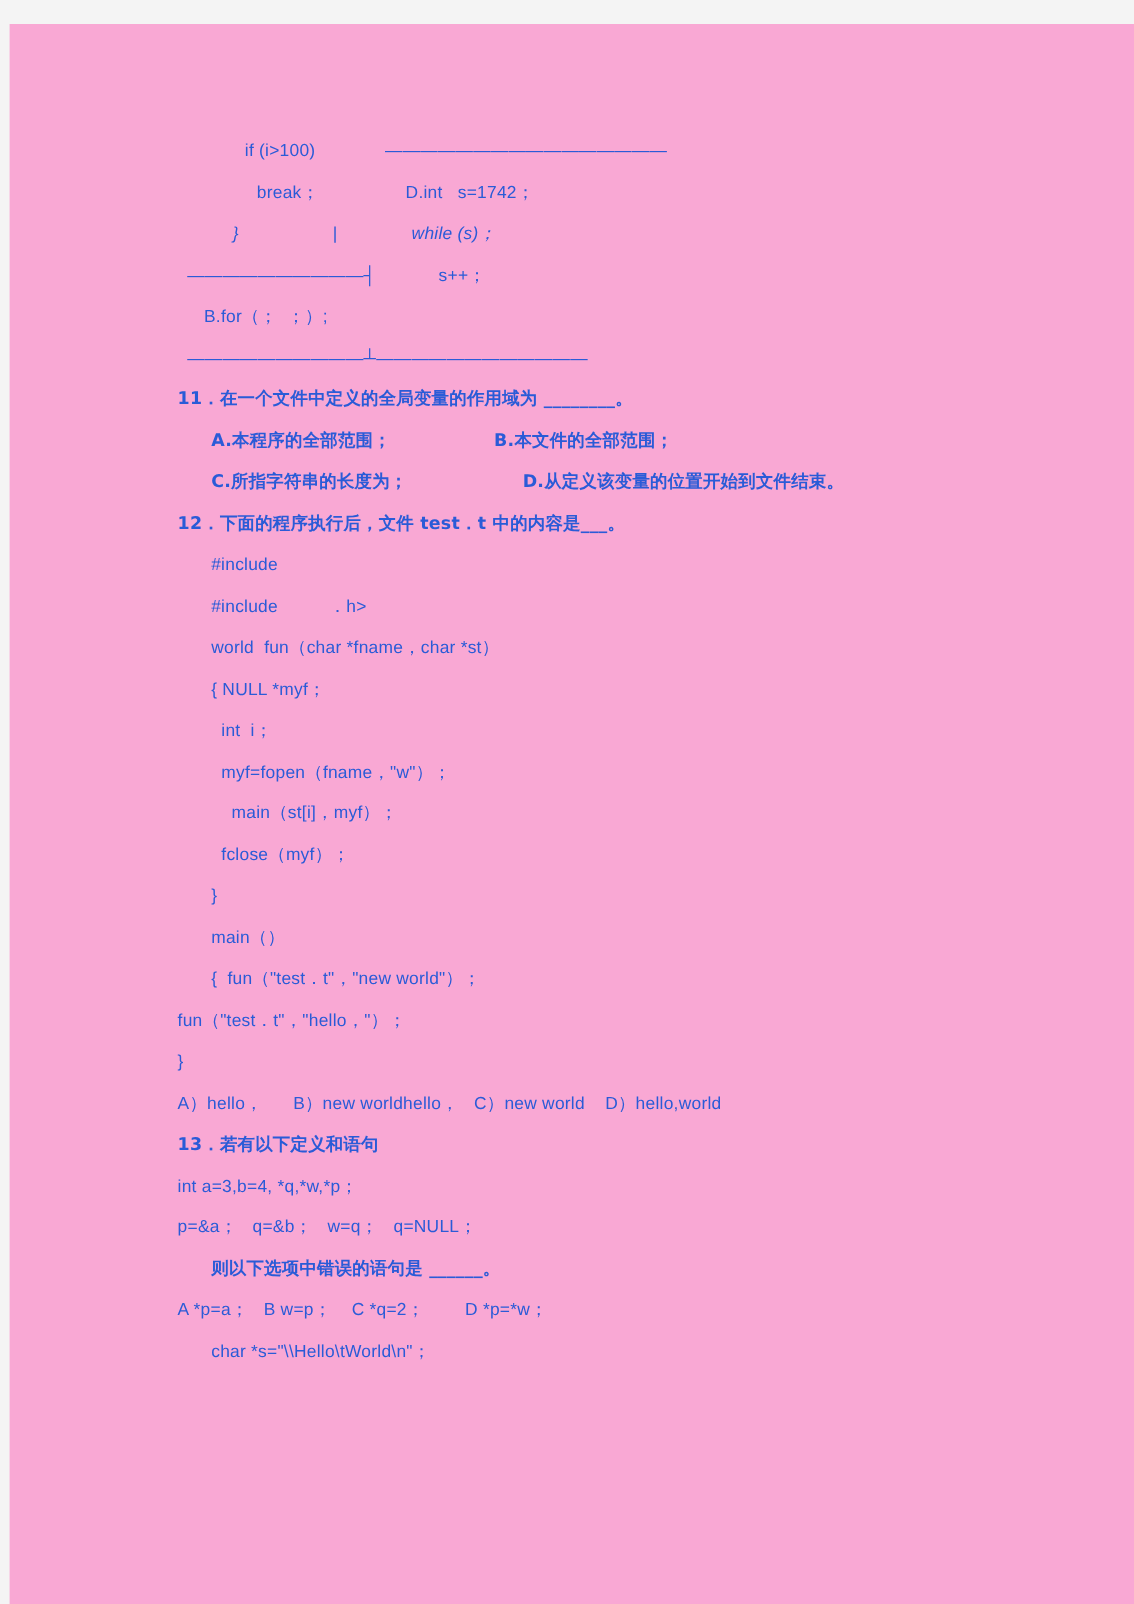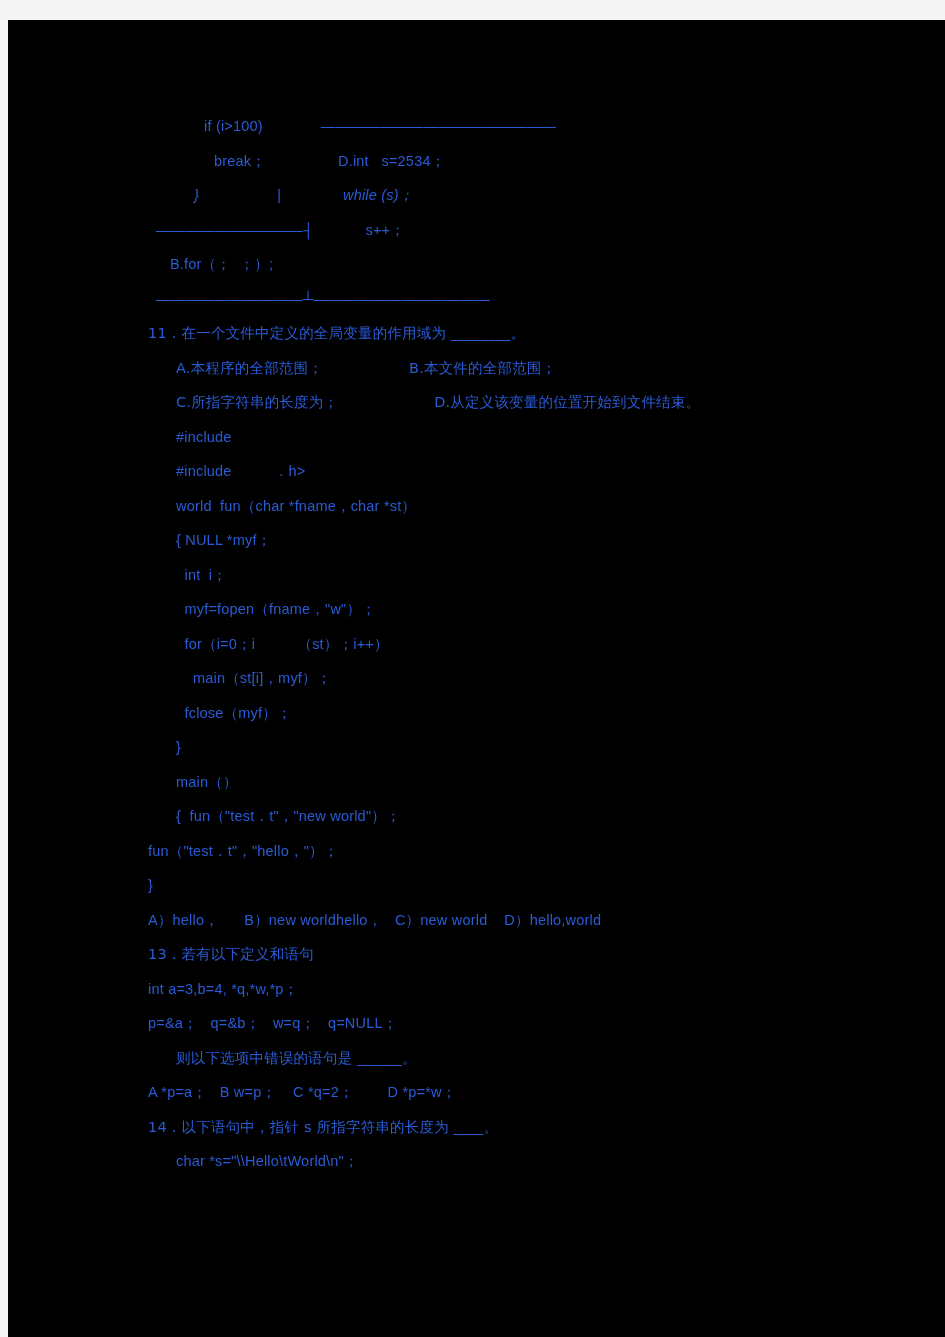--- a/index.html
+++ b/index.html
@@ -12,41 +12,42 @@
     height: 1337px;
     overflow: hidden;
     font-family: "Liberation Sans", "DejaVu Sans", sans-serif;
   }
   #page {
     position: absolute;
     left: 8px;
     top: 20px;
     width: 937px;
     height: 1317px;
-    background: #000000;
+    background: #f9a8d4;
     color: #2a5bd7;
     box-sizing: border-box;
   }
   .doc {
     position: absolute;
     left: 0;
     top: 0;
     width: 937px;
     padding: 0;
   }
   .line {
     font-size: 14.5px;
     line-height: 34.5px;
     color: #2a5bd7;
     white-space: pre;
     letter-spacing: 0.2px;
     height: 34.5px;
   }
   .cjk {
     font-family: "DejaVu Sans", "Liberation Sans", sans-serif;
+    font-weight: bold;
   }
   
   .i0  { padding-left: 140px; }
   .i1  { padding-left: 148px; }
   .i2  { padding-left: 168px; }
   .i4  { padding-left: 186px; font-style: italic; }
   .i5  { padding-left: 196px; }
   .i6  { padding-left: 206px; }
   .i8  { padding-left: 162px; }
   .spacer-top { height: 89px; }
@@ -55,48 +56,48 @@
 <body>
 
 <div id="page">
   <div class="doc">
 
     <div class="spacer-top"></div>
 
     <div>
       <div class="line i5"><span>if (i&gt;100)</span><span style="display:inline-block;width:58px;"></span><span>————————————————</span></div>
 
-      <div class="line i6"><span>break；</span><span style="display:inline-block;width:72px;"></span><span>D.int   s=2534；</span></div>
+      <div class="line i6"><span>break；</span><span style="display:inline-block;width:72px;"></span><span>D.int   s=1742；</span></div>
 
       <div class="line i4"><span>}</span><span style="display:inline-block;width:78px;"></span><span>|</span><span style="display:inline-block;width:62px;"></span><span>while (s)；</span></div>
 
       <div class="line i1"><span>——————————┤</span><span style="display:inline-block;width:52px;"></span><span>s++；</span></div>
 
       <div class="line i8"><span>B.for（；  ；）;</span></div>
 
       <div class="line i1"><span>——————————┴————————————</span></div>
     </div>
 
     <div>
       <div class="line i0 cjk"><span>11．</span><span>在一个文件中定义的全局变量的作用域为 ________。</span></div>
 
       <div class="line i2 cjk"><span>A.本程序的全部范围；</span><span style="display:inline-block;width:86px;"></span><span>B.本文件的全部范围；</span></div>
 
       <div class="line i2 cjk"><span>C.所指字符串的长度为；</span><span style="display:inline-block;width:96px;"></span><span>D.从定义该变量的位置开始到文件结束。</span></div>
     </div>
 
     <div>
+      <div class="line i0 cjk"><span>12．</span><span>下面的程序执行后，文件 test．t 中的内容是___。</span></div>
 
       <div class="line i2">#include</div>
       <div class="line i2">#include          ．h&gt;</div>
       <div class="line i2">world  fun（char *fname，char *st）</div>
       <div class="line i2">{ NULL *myf；</div>
       <div class="line i2">  int  i；</div>
       <div class="line i2">  myf=fopen（fname，"w"）；</div>
-      <div class="line i2">  for（i=0；i          （st）；i++）</div>
       <div class="line i2">    main（st[i]，myf）；</div>
       <div class="line i2">  fclose（myf）；</div>
       <div class="line i2">}</div>
       <div class="line i2">main（）</div>
       <div class="line i2">{  fun（"test．t"，"new world"）；</div>
       <div class="line i0">fun（"test．t"，"hello，"）；</div>
       <div class="line i0">}</div>
 
       <div class="line i0">A）hello，      B）new worldhello，   C）new world    D）hello,world</div>
     </div>
@@ -106,19 +107,18 @@
 
       <div class="line i0">int a=3,b=4, *q,*w,*p；</div>
       <div class="line i0">p=&amp;a；   q=&amp;b；   w=q；   q=NULL；</div>
 
       <div class="line i2 cjk">则以下选项中错误的语句是 ______。</div>
 
       <div class="line i0">A *p=a；   B w=p；    C *q=2；        D *p=*w；</div>
     </div>
 
     <div>
-      <div class="line i0 cjk"><span>14．</span><span>以下语句中，指针 s 所指字符串的长度为 ____。</span></div>
 
       <div class="line i2">char *s="\\Hello\tWorld\n"；</div>
     </div>
 
   </div>
 </div>
 
 </body></html>

